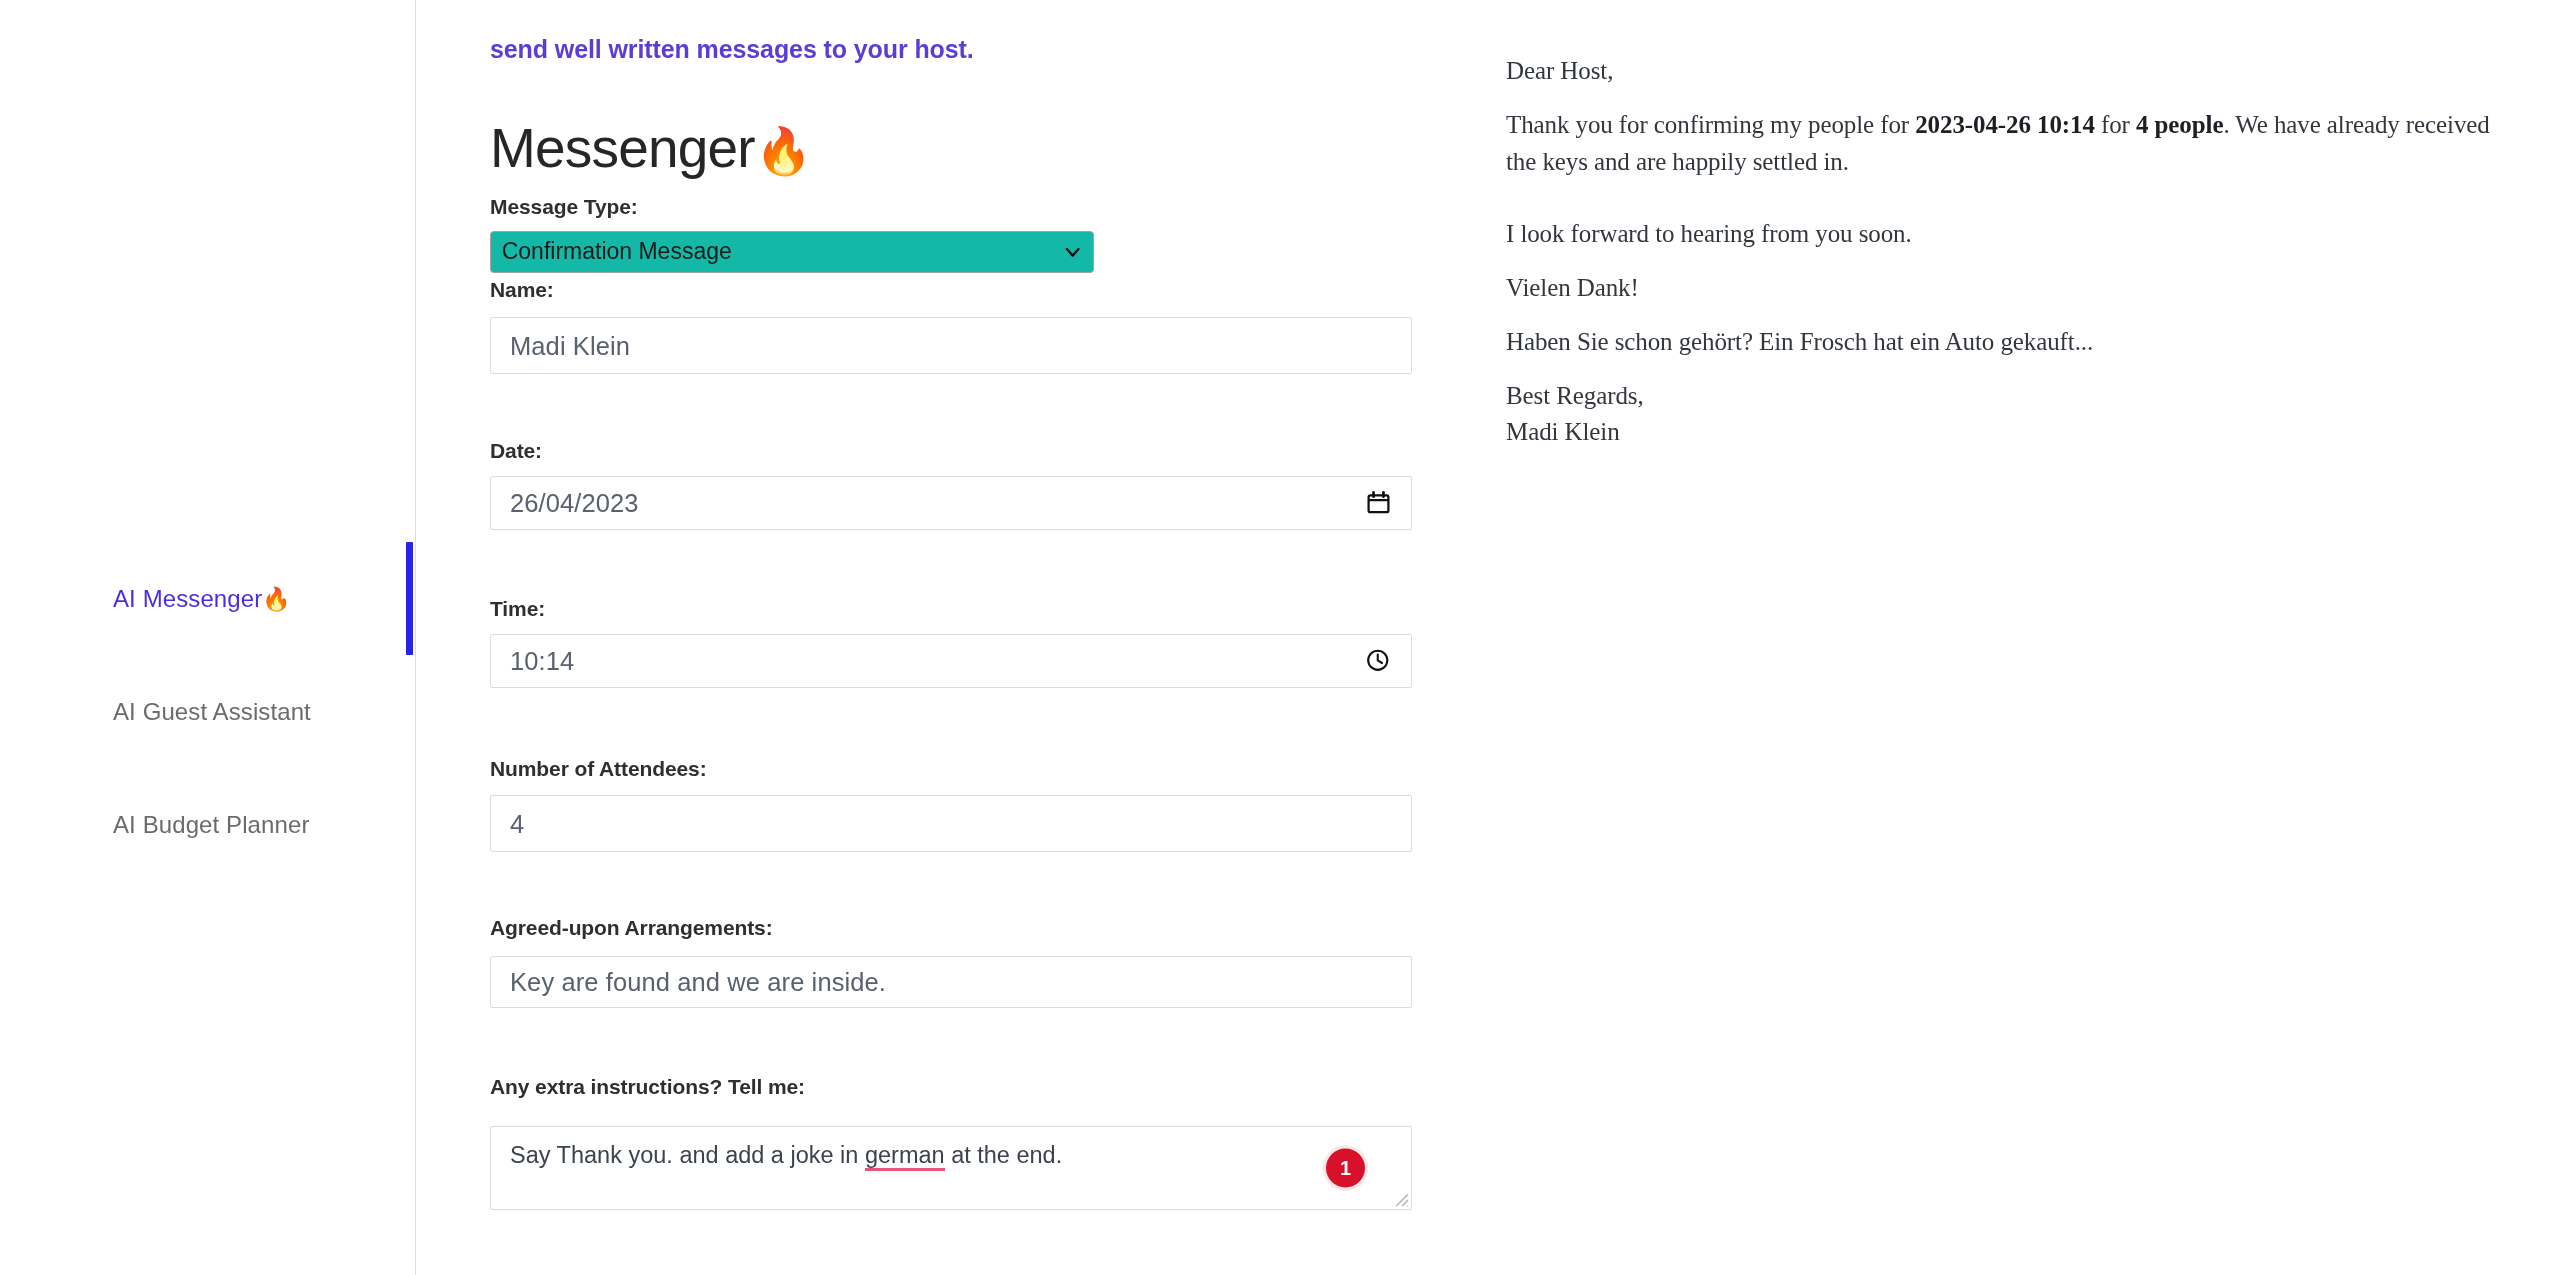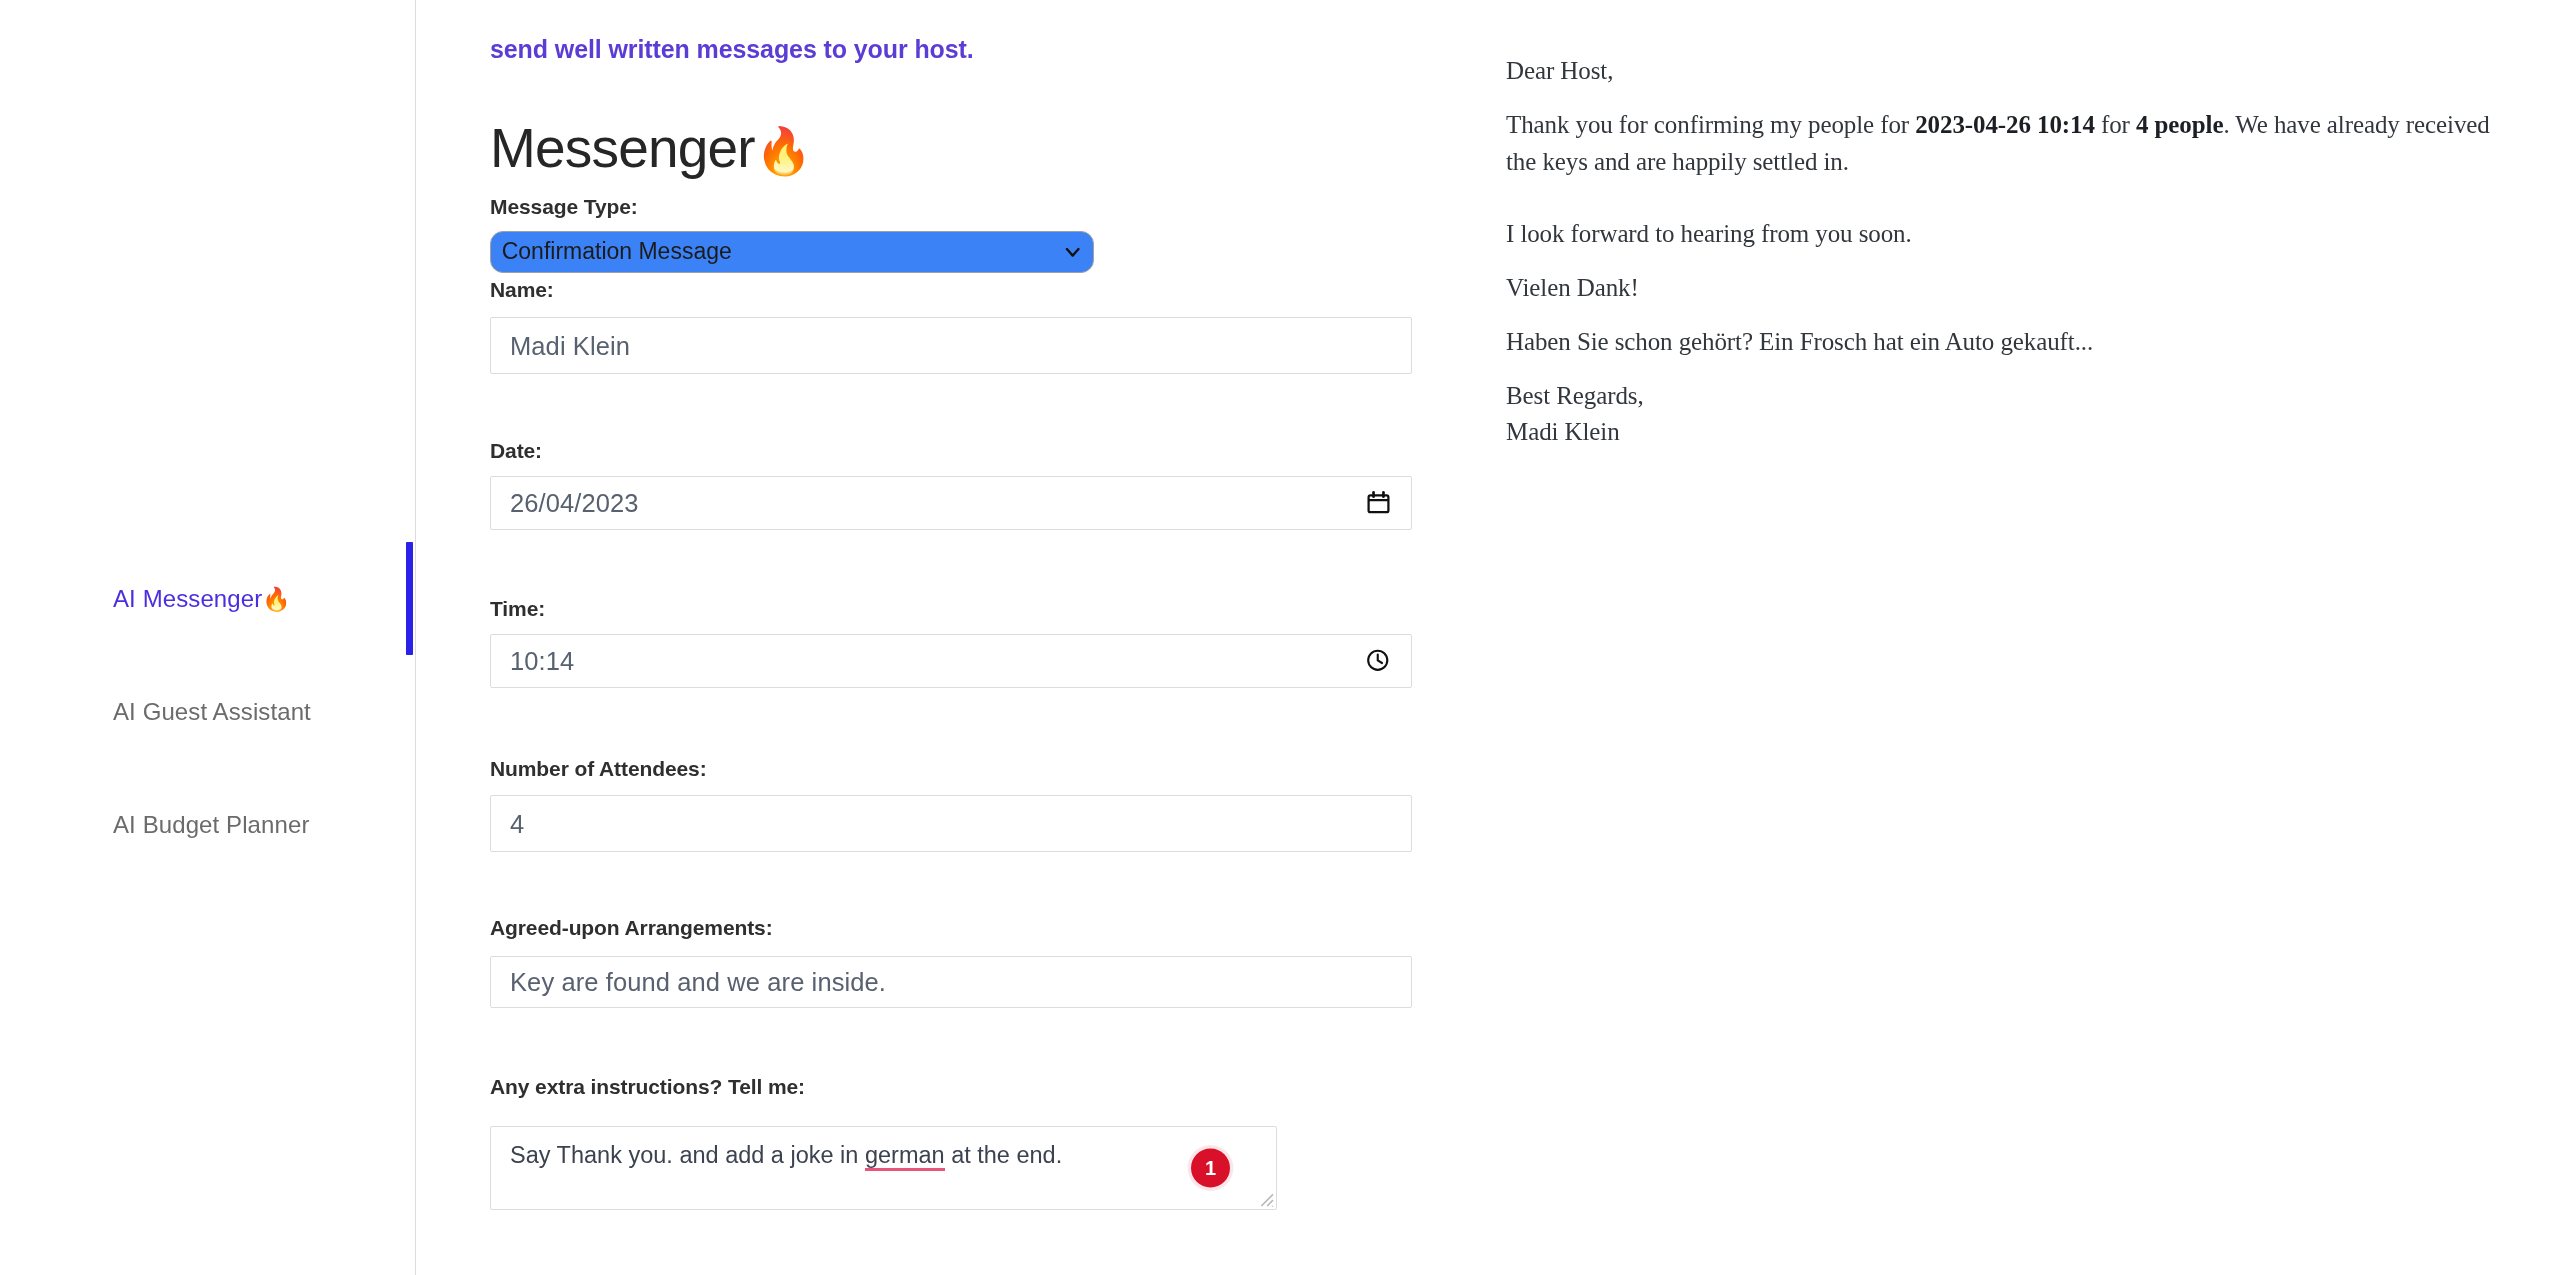--- a/index.html
+++ b/index.html
@@ -120,22 +120,22 @@
   }
 
   
   .sel-wrap {
     position: absolute;
     left: 74px;
     top: 231px;
     width: 604px;
     height: 42px;
     border: 1.3px solid #a0a0a0;
-    border-radius: 13px;
-    background: #3b82f6;
+    border-radius: 4px;
+    background: #14b8a6;
   }
   .sel-wrap .sel-text {
     position: absolute;
     left: 10.7px;
     top: 6px;
     font-size: 23px;
     color: #1b1b1b;
     white-space: nowrap;
   }
   .sel-wrap .chev {
@@ -172,21 +172,21 @@
     transform: translateY(-50%);
     width: 27px;
     height: 27px;
   }
 
   
   .textarea-box {
     position: absolute;
     left: 74px;
     top: 1126px;
-    width: 787px;
+    width: 922px;
     height: 84px;
     border: 1.3px solid #dcdcdc;
     border-radius: 2px;
     background: #ffffff;
   }
   .textarea-box .ta-text {
     position: absolute;
     left: 19px;
     top: 14.8px;
     font-size: 23.5px;

